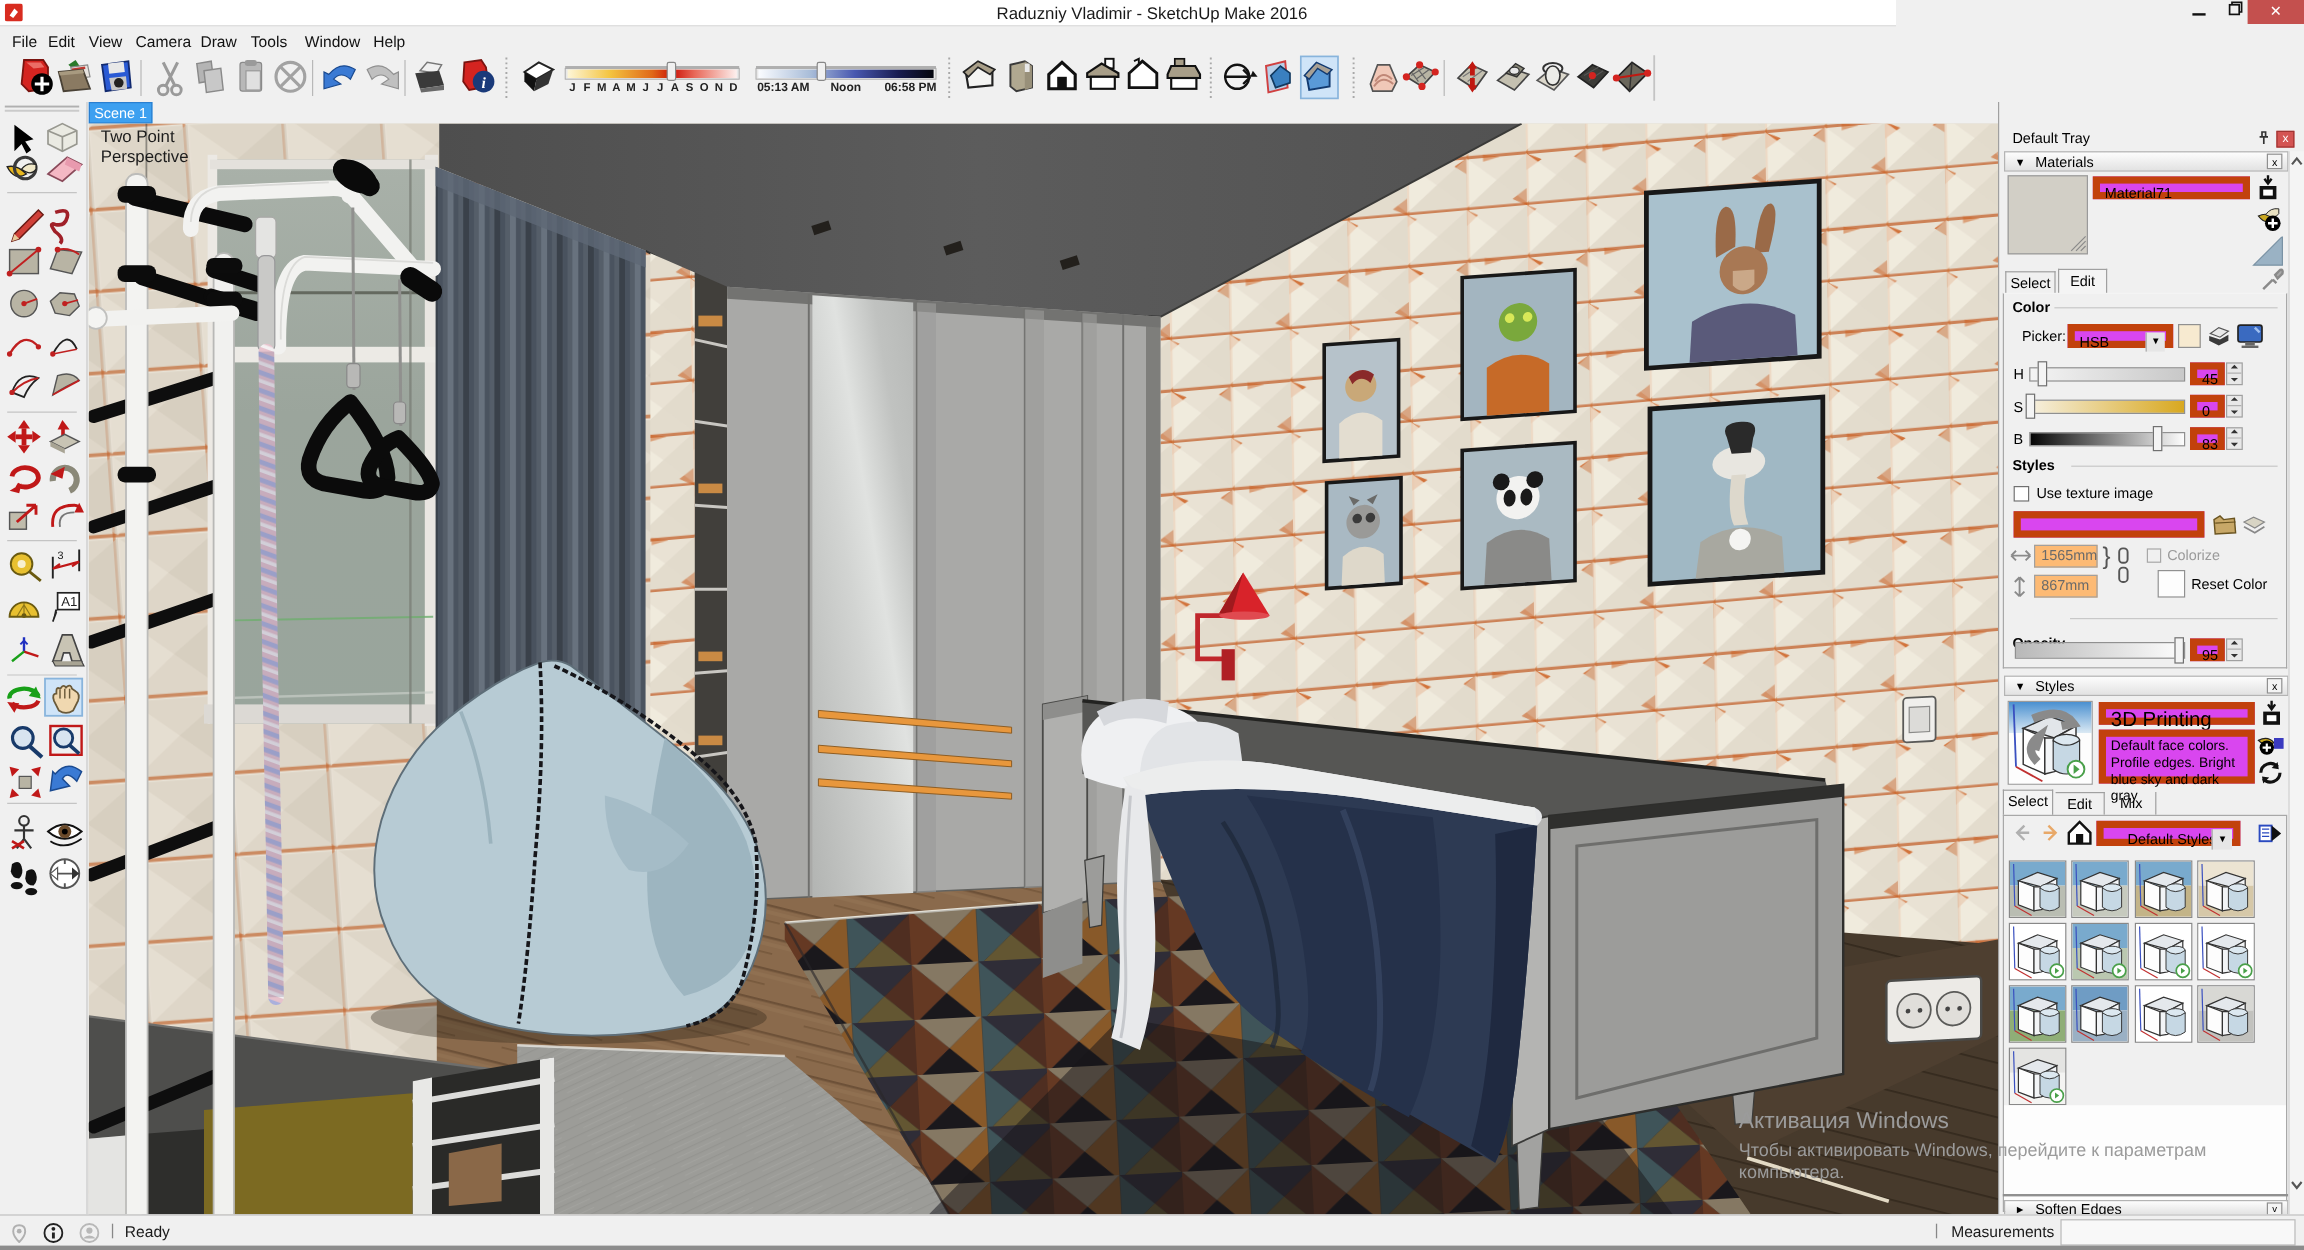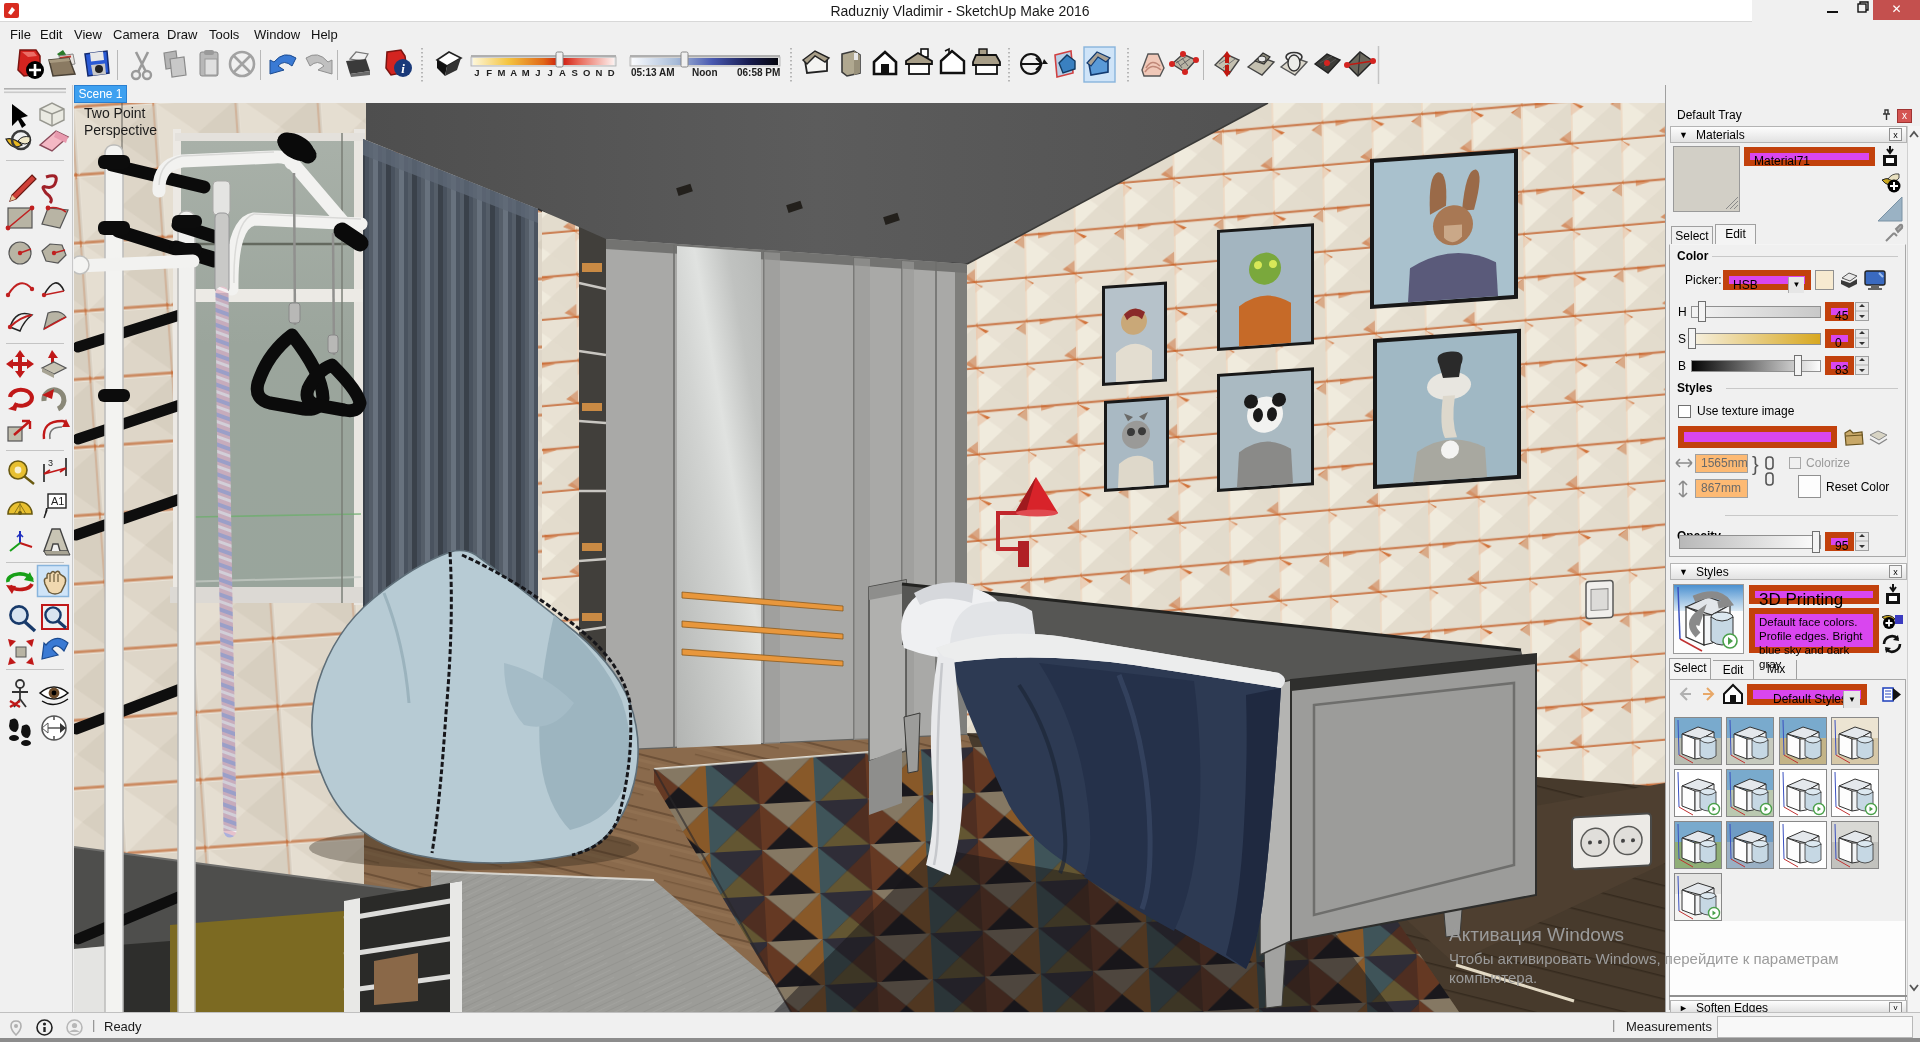--- a/index.html
+++ b/index.html
@@ -1,20 +1,20 @@
 <!DOCTYPE html>
 <html><head>
 <meta charset="utf-8">
 <style>
   * { margin:0; padding:0; box-sizing:border-box; }
   html,body { width:1920px; height:1042px; overflow:hidden; }
   body { font-family:"Liberation Sans", sans-serif; background:#f0f0f0; position:relative; }
   .abs { position:absolute; }
   
-  #titlebar { position:absolute; left:0; top:0; width:1752px; height:22px; background:#ffffff; border-bottom:1px solid #d8d8d8; }
+  #titlebar { position:absolute; left:0; top:0; width:1580px; height:22px; background:#ffffff; border-bottom:1px solid #d8d8d8; }
   #titletext { position:absolute; left:0; top:3px; width:1920px; text-align:center; font-size:14px; color:#1a1a1a; }
   #appicon { position:absolute; left:4px; top:3px; width:15px; height:15px; }
   #btnmin { position:absolute; left:1817px; top:0; width:30px; height:21px; }
   #btnmin::after { content:""; position:absolute; left:10px; top:11px; width:11px; height:2px; background:#111; }
   #btnrest { position:absolute; left:1847px; top:0; width:28px; height:21px; }
   #btnclose { position:absolute; left:1873px; top:0; width:47px; height:20px; background:#c4504e; color:#fff; font-size:12px; text-align:center; line-height:19px; }
   
   #menubar { position:absolute; left:0; top:23px; width:1920px; height:21px; background:#f0f0f0; font-size:13px; color:#111; }
   #menubar span { position:absolute; top:4px; }
   

